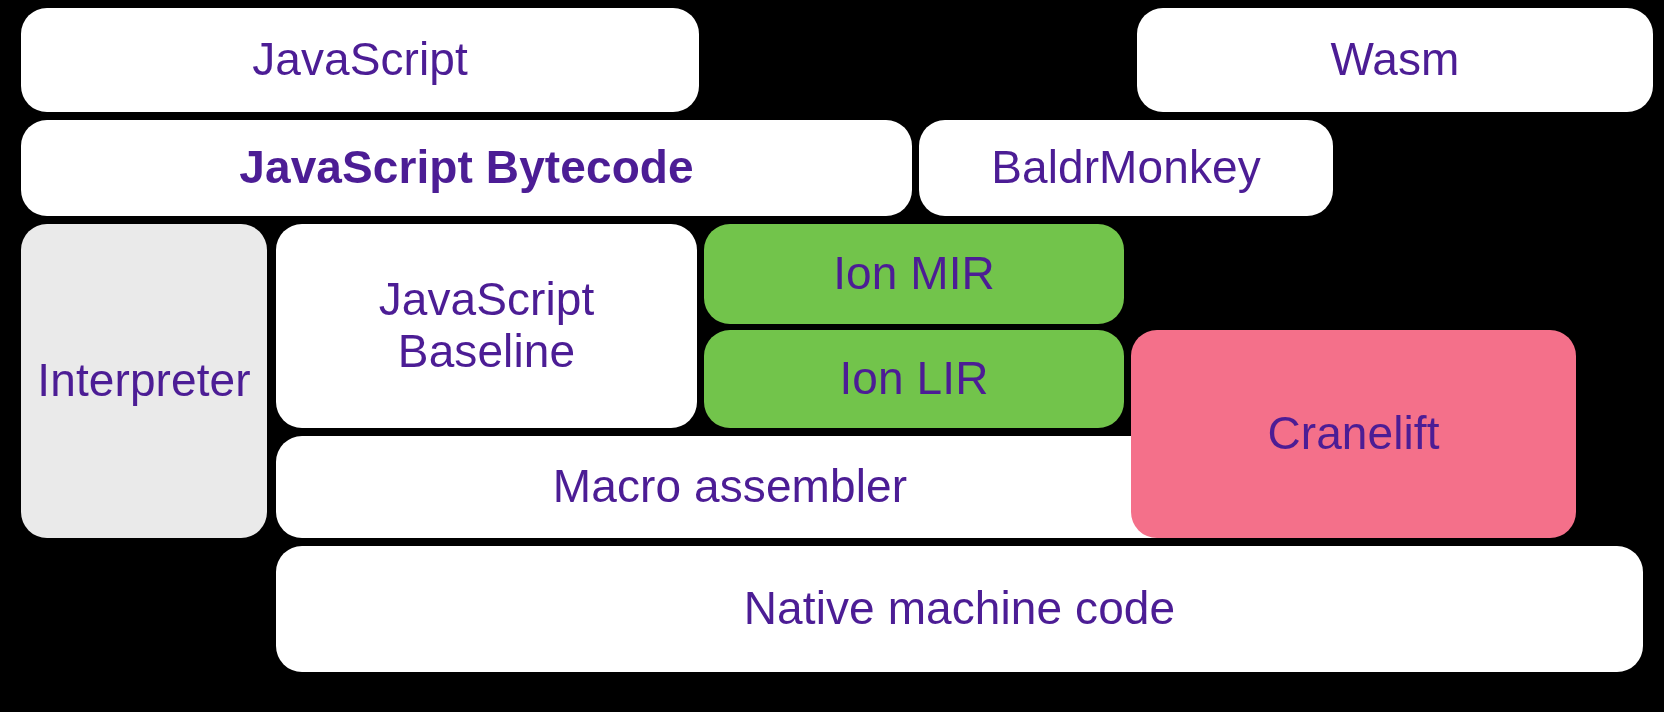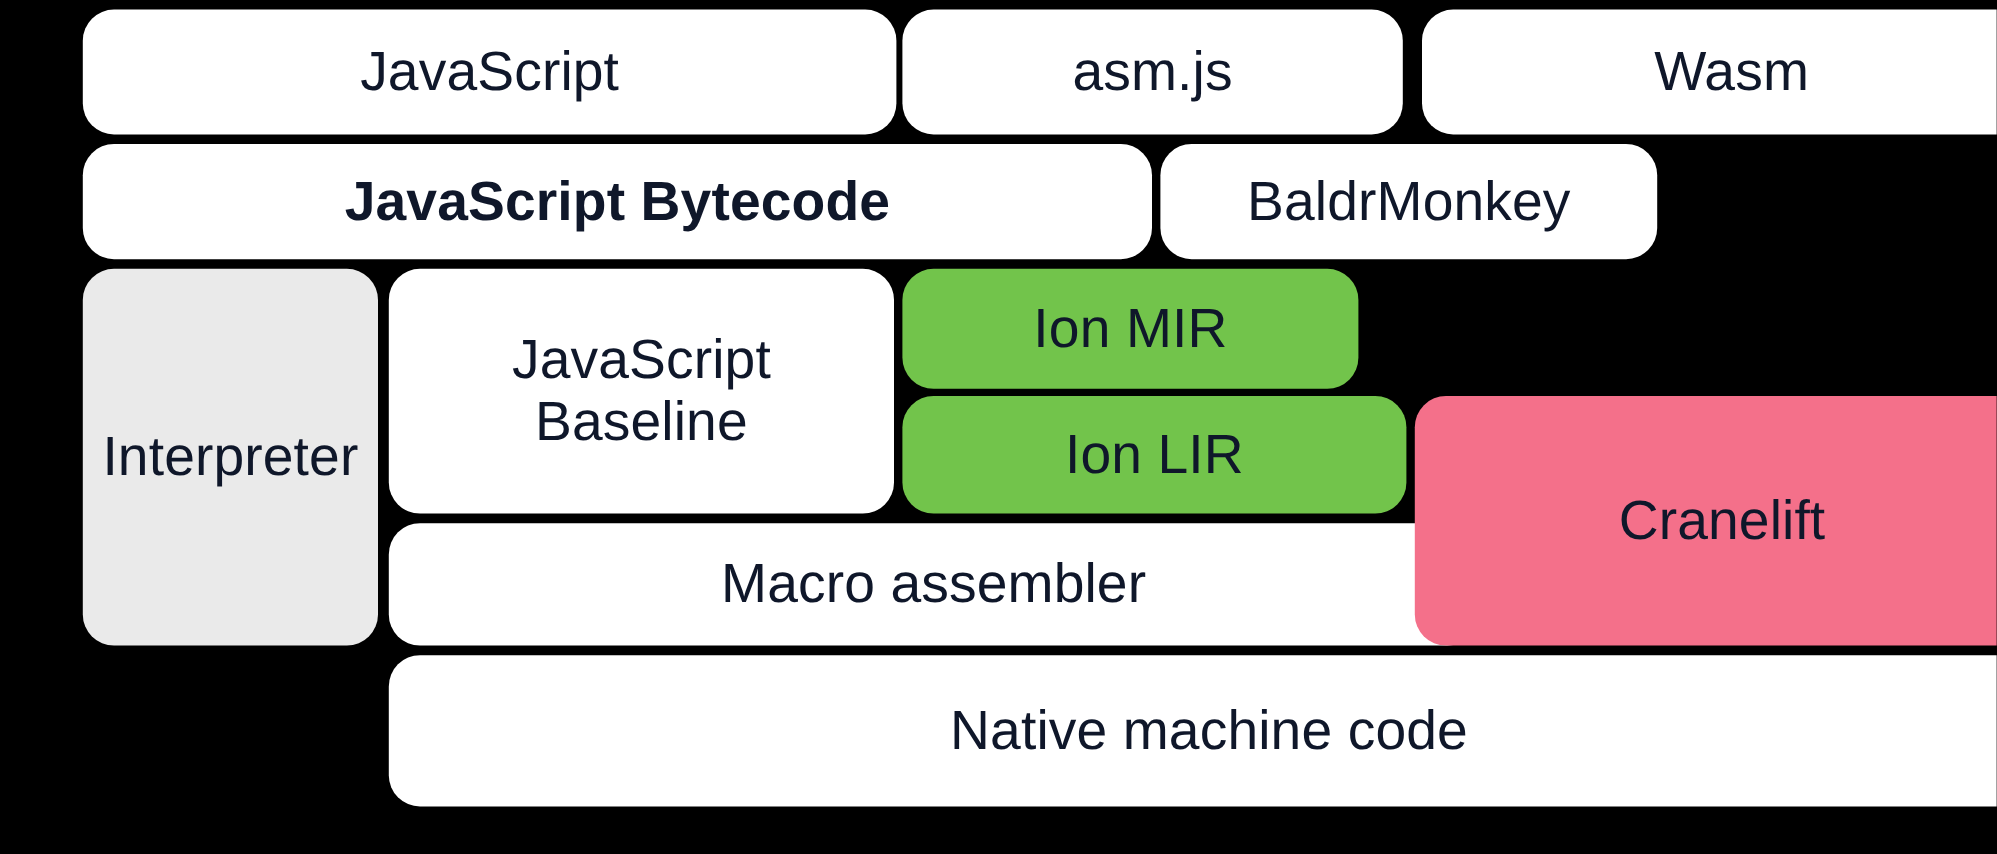--- a/index.html
+++ b/index.html
@@ -19,46 +19,44 @@
     overflow: hidden;
   }
   .node {
     position: absolute;
     box-sizing: border-box;
     border-radius: 26px;
     display: flex;
     align-items: center;
     justify-content: center;
     text-align: center;
-    color: #0f172a;
+    color: #4c1d95;
     font-size: 46px;
     line-height: 1.12;
     font-weight: 400;
     letter-spacing: 0.1px;
     font-family: "Liberation Sans", sans-serif;
     white-space: pre-line;
     padding: 18px 10px;
     user-select: none;
-    margin-left: 48px;
   }
   .node.white  { background: #ffffff; }
   .node.grey   { background: #eaeaea; }
   .node.green  { background: #72c44b; }
   .node.pink   { background: #f4708a; }
 </style>
 </head>
 <body>
 
 <div id="diagram" style="background: rgb(0, 0, 0);">
     <div class="node white" style="left: 21px; top: 8px; width: 678px; height: 104px;"><span>JavaScript</span></div>
-    <div class="node white" style="left: 704px; top: 8px; width: 417px; height: 104px;"><span>asm.js</span></div>
     <div class="node white" style="left: 1137px; top: 8px; width: 516px; height: 104px;"><span>Wasm</span></div>
     <div class="node white" style="left: 21px; top: 120px; width: 891px; height: 96px; font-weight: bold;"><span>JavaScript Bytecode</span></div>
     <div class="node white" style="left: 919px; top: 120px; width: 414px; height: 96px;"><span>BaldrMonkey</span></div>
     <div class="node grey" style="left: 21px; top: 224px; width: 246px; height: 314px;"><span>Interpreter</span></div>
     <div class="node white" style="left: 276px; top: 224px; width: 421px; height: 204px;"><span>JavaScript
 Baseline</span></div>
-    <div class="node green" style="left: 704px; top: 224px; width: 380px; height: 100px;"><span>Ion MIR</span></div>
+    <div class="node green" style="left: 704px; top: 224px; width: 420px; height: 100px;"><span>Ion MIR</span></div>
     <div class="node green" style="left: 704px; top: 330px; width: 420px; height: 98px;"><span>Ion LIR</span></div>
     <div class="node white" style="left: 276px; top: 436px; width: 908px; height: 102px;"><span>Macro assembler</span></div>
-    <div class="node pink" style="left: 1131px; top: 330px; width: 512px; height: 208px;"><span>Cranelift</span></div>
+    <div class="node pink" style="left: 1131px; top: 330px; width: 445px; height: 208px;"><span>Cranelift</span></div>
     <div class="node white" style="left: 276px; top: 546px; width: 1367px; height: 126px;"><span>Native machine code</span></div>
   </div>
 
 </body></html>

